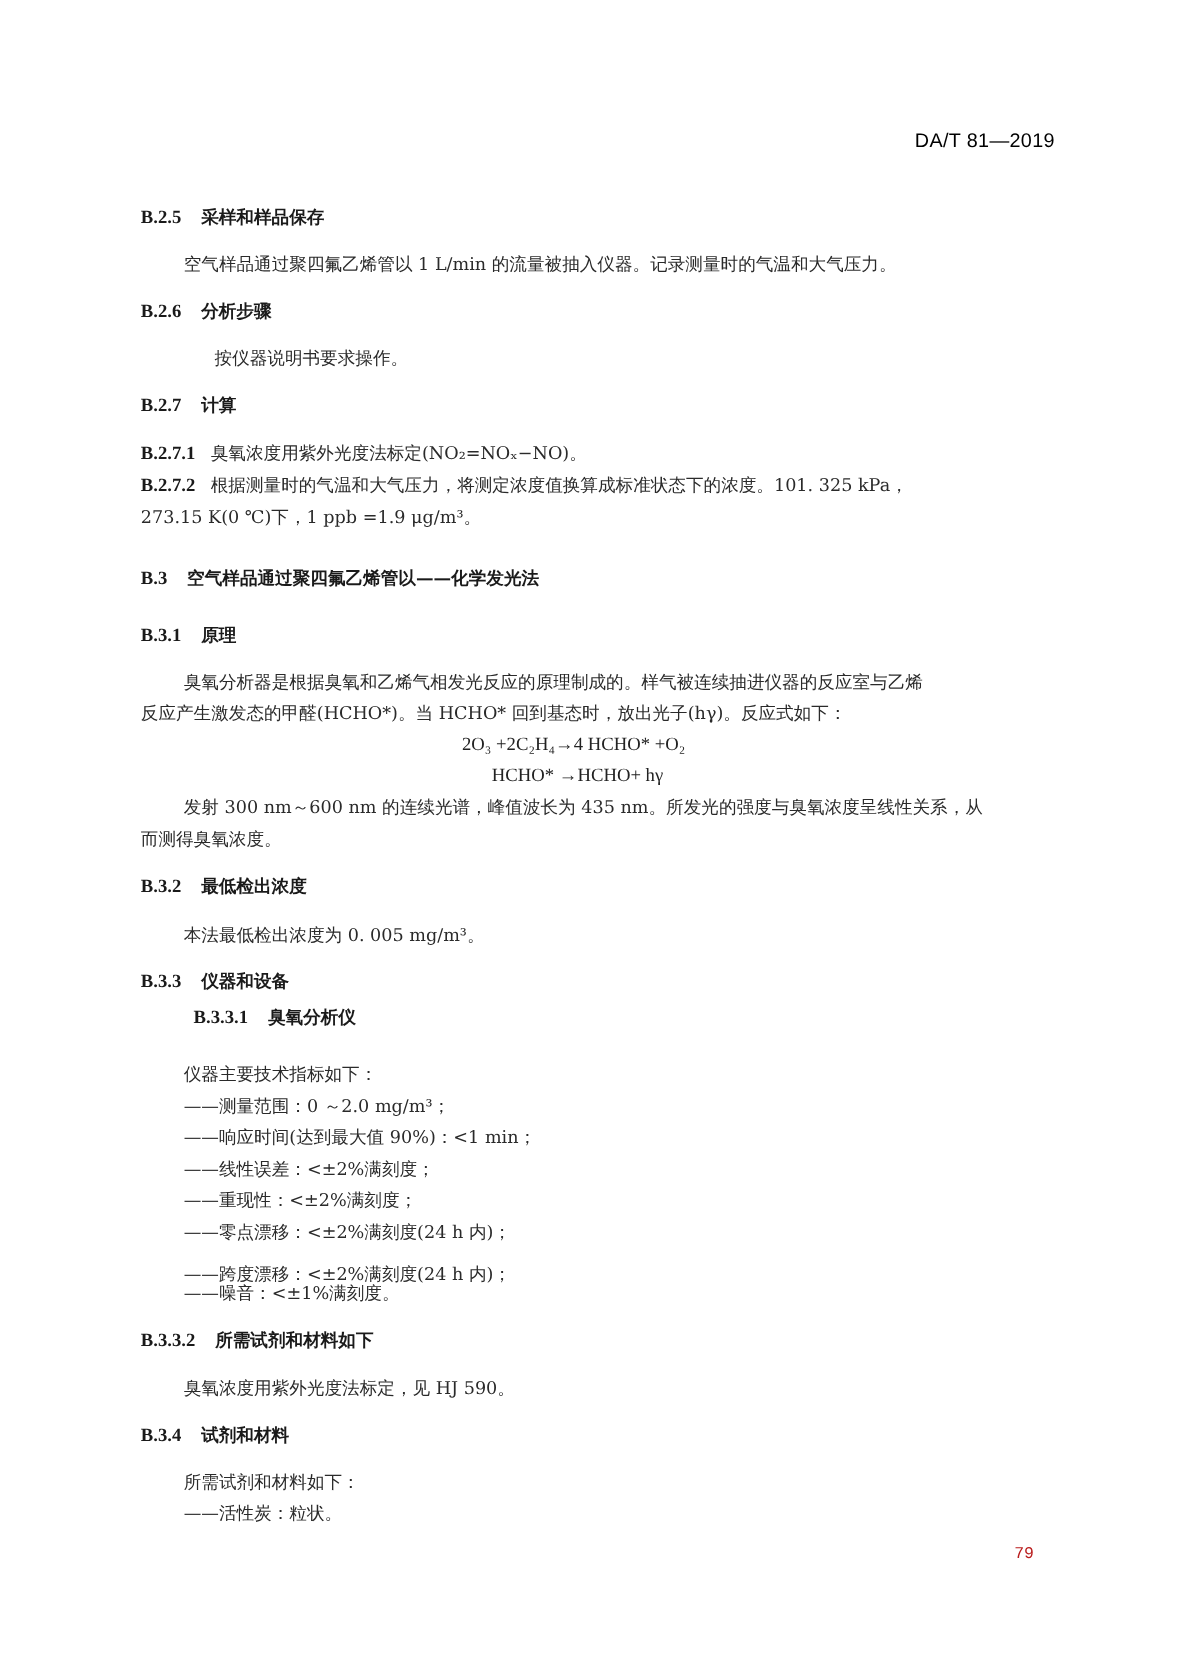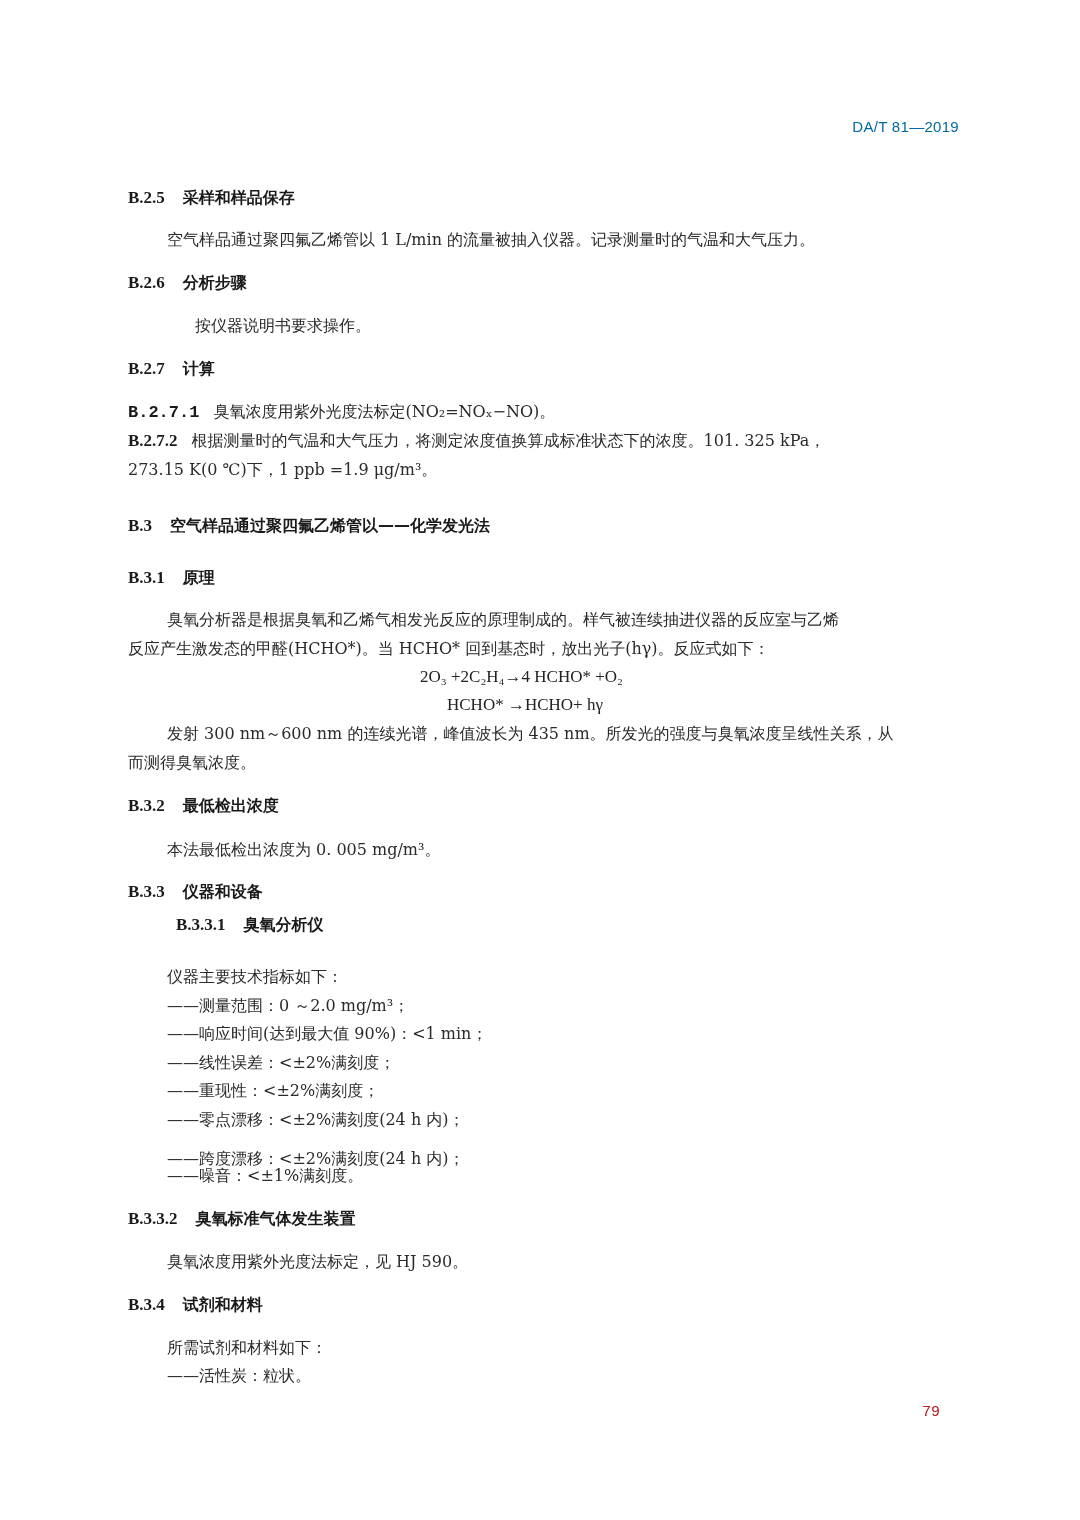--- a/index.html
+++ b/index.html
@@ -4,21 +4,21 @@
 <style>
   html, body { margin: 0; padding: 0; background: #ffffff; }
   body {
     width: 1080px; height: 1520px; position: relative; overflow: hidden;
     font-family: "DejaVu Serif", "Liberation Serif", serif;
     color: #1e1e1e;
   }
   .abs { position: absolute; white-space: nowrap; }
   .std-code {
     right: 121px; top: 118px; font-family: "Liberation Sans", sans-serif;
-    font-size: 15px; letter-spacing: 0.3px; color: #0369a1;
+    font-size: 18px; letter-spacing: 0.3px; color: #000000;
   }
   .h { left: 128px; font-size: 16px; font-weight: bold; color: #1a1a1a; }
   .h .num { display: inline-block; font-family: "Liberation Serif", serif; font-weight: bold; font-size: 17px; margin-right: 18px; }
   .p { font-size: 16px; color: #2a2a2a; }
   .indent { left: 167px; }
   .flush { left: 128px; }
   .eq { font-family: "Liberation Serif", serif; font-size: 17px; color: #222; }
   .page-num { left: 922px; top: 1404px; font-family: Liberation Mono, monospace; font-size: 15px; color: #b91c1c; }
 </style>
 </head>
@@ -33,21 +33,21 @@
 
 <div class="abs h" style="top:273px;">
   <span class="num">B.2.6</span><span>分析步骤</span>
 </div>
 <div class="abs p indent" style="top:316px;margin-left:28px;">按仪器说明书要求操作。</div>
 
 <div class="abs h" style="top:359px;">
   <span class="num">B.2.7</span><span>计算</span>
 </div>
 <div class="abs p flush" style="top:402px;">
-  <span class="h" style="position:static;"><span class="num" style="margin-right:14px;font-family:Liberation Mono, monospace;">B.2.7.1</span></span><span>臭氧浓度用紫外光度法标定(NO₂=NOₓ−NO)。</span>
+  <span class="h" style="position:static;"><span class="num" style="margin-right:14px;">B.2.7.1</span></span><span>臭氧浓度用紫外光度法标定(NO₂=NOₓ−NO)。</span>
 </div>
 <div class="abs p flush" style="top:431px;">
   <span class="h" style="position:static;"><span class="num" style="margin-right:14px;">B.2.7.2</span></span><span>根据测量时的气温和大气压力，将测定浓度值换算成标准状态下的浓度。101. 325 kPa，</span>
 </div>
 <div class="abs p flush" style="top:460px;">273.15 K(0 ℃)下，1 ppb =1.9 μg/m³。</div>
 
 <div class="abs h" style="top:516px;">
   <span class="num">B.3</span><span>空气样品通过聚四氟乙烯管以——化学发光法</span>
 </div>
 
@@ -75,21 +75,21 @@
 <div class="abs p indent" style="top:967px;">仪器主要技术指标如下：</div>
 <div class="abs p indent" style="top:996px;">——测量范围：0 ～2.0 mg/m³；</div>
 <div class="abs p indent" style="top:1024px;">——响应时间(达到最大值 90%)：&lt;1 min；</div>
 <div class="abs p indent" style="top:1053px;">——线性误差：&lt;±2%满刻度；</div>
 <div class="abs p indent" style="top:1081px;">——重现性：&lt;±2%满刻度；</div>
 <div class="abs p indent" style="top:1110px;">——零点漂移：&lt;±2%满刻度(24 h 内)；</div>
 <div class="abs p indent" style="top:1138px;margin-top:11px;">——跨度漂移：&lt;±2%满刻度(24 h 内)；</div>
 <div class="abs p indent" style="top:1166px;">——噪音：&lt;±1%满刻度。</div>
 
 <div class="abs h" style="top:1209px;">
-  <span class="num">B.3.3.2</span><span>臭氧标准气体发生装置</span>
+  <span class="num">B.3.3.2</span><span>所需试剂和材料如下</span>
 </div>
 <div class="abs p indent" style="top:1252px;">臭氧浓度用紫外光度法标定，见 HJ 590。</div>
 
 <div class="abs h" style="top:1295px;">
   <span class="num">B.3.4</span><span>试剂和材料</span>
 </div>
 <div class="abs p indent" style="top:1338px;">所需试剂和材料如下：</div>
 <div class="abs p indent" style="top:1366px;">——活性炭：粒状。</div>
 
 <div class="abs page-num">79</div>

